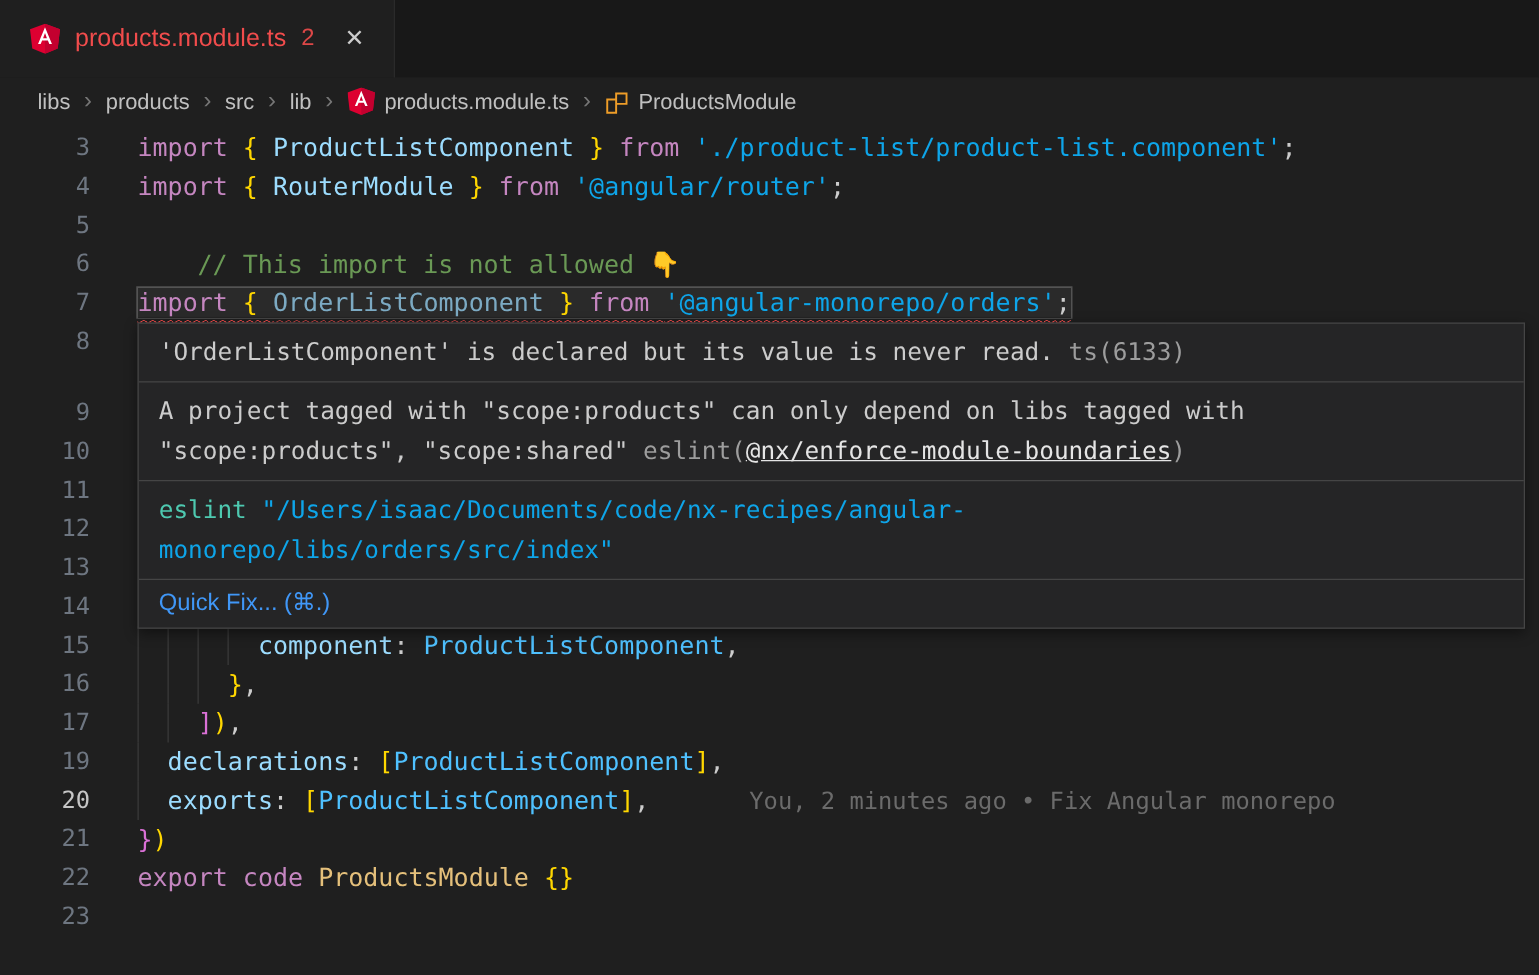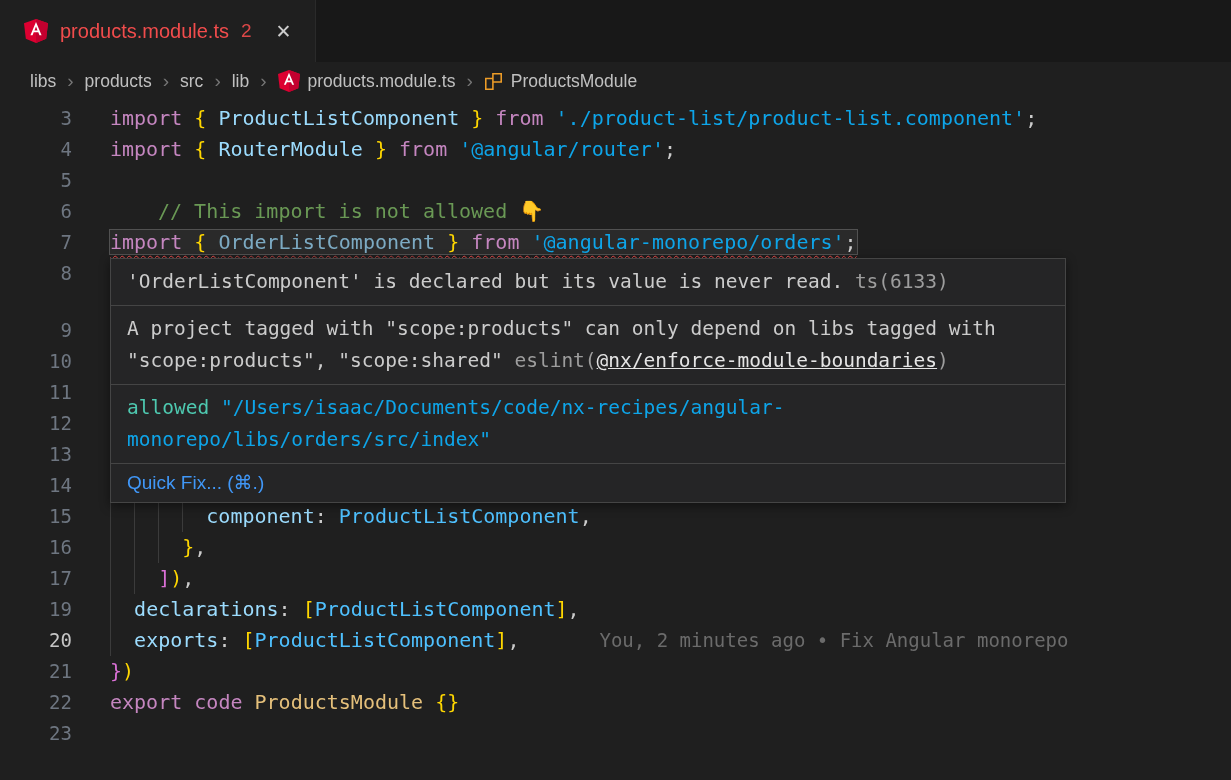--- a/index.html
+++ b/index.html
@@ -12,21 +12,21 @@
   
   .tabbar { height: 62px; background: #181818; display: flex; align-items: stretch; }
   .tab { display: flex; align-items: center; padding: 0 18px 0 24px; background: #1f1f1f; border-right: 1px solid #2a2a2a; cursor: pointer; }
   .tab-icon { display: inline-flex; align-items: center; }
   .tab-label { margin-left: 12px; font-size: 20px; color: #f14c4c; }
   .tab-badge { margin-left: 12px; font-size: 19px; color: #f14c4c; opacity: .9; }
   .tab-close { margin-left: 18px; font-size: 19px; color: #cccccc; padding: 2px 6px; border-radius: 4px; cursor: pointer; }
   
   .breadcrumbs { height: 38px; background: #1f1f1f; display: flex; align-items: center; padding-left: 30px; font-size: 17.5px; color: #c0c0c0; }
   .bc-sep { margin: 0 11px; color: #767676; font-size: 19px; }
-  .bc-item { display: inline-flex; align-items: center; gap: 8px; cursor: pointer; white-space: nowrap; }
+  .bc-item { display: inline-flex; align-items: flex-end; gap: 8px; cursor: pointer; white-space: nowrap; }
   .bc-icon { display: inline-flex; align-items: center; }
   
   .editor { position: relative; height: 680px; padding-top: 3px; font-family: "DejaVu Sans Mono", monospace; }
   .code-row { display: flex; height: 31px; line-height: 31px; font-size: 20px; }
   .gutter { flex: 0 0 110px; padding-right: 38px; text-align: right; color: #6e7681; font-size: 19px; }
   .gutter.active { color: #c6c6c6; }
   .code-content { flex: 1; position: relative; white-space: pre; color: #cccccc; }
   .indent-guide { position: absolute; top: 0; width: 1px; height: 31px; background: #3b3b3b; }
   .error-range {
     text-decoration-line: underline; text-decoration-style: wavy;
@@ -42,21 +42,21 @@
   .tk-dim  { opacity: .72; }
   .tk-ref  { color: #4fc1ff; }
   .tk-str  { color: #0ea5e9; text-align: center; }
   .tk-punc { color: #cccccc; }
   .tk-cmt  { color: #6a9955; margin-left: 48px; }
   .tk-prop { color: #9cdcfe; }
   .tk-cls  { color: #e5c07b; }
   .blame { color: #6b6b6b; margin-left: 80px; font-size: 19px; text-align: right; }
   
   .hover-popup {
-    position: absolute; left: 110px; top: 158px; width: 956px;
+    position: absolute; left: 110px; top: 158px; width: 1110px;
     background: #252526; border: 1px solid #454545;
     box-shadow: 0 3px 10px rgba(0,0,0,.45); z-index: 5;
   }
   .hover-section {
     padding: 7px 16px; border-bottom: 1px solid #454545;
     font-family: "DejaVu Sans Mono", monospace; font-size: 19.5px; line-height: 32px; color: #cccccc;
   }
   .dim { color: #9d9d9d; }
   .rule-link { color: #e5e5e5; text-decoration: underline; cursor: pointer; }
   .tk-module { color: #4ec9b0; }
@@ -205,20 +205,20 @@
 
   <div class="hover-popup">
     <div class="hover-section">
       <span>'OrderListComponent' is declared but its value is never read.</span><span class="dim"> ts(6133)</span>
     </div>
     <div class="hover-section">
       <div>A project tagged with "scope:products" can only depend on libs tagged with</div>
       <div><span>"scope:products", "scope:shared" </span><span class="dim">eslint(</span><span class="rule-link">@nx/enforce-module-boundaries</span><span class="dim">)</span></div>
     </div>
     <div class="hover-section">
-      <div><span class="tk-module">allowed </span><span class="tk-str">"/Users/isaac/Documents/code/nx-recipes/angular-</span></div>
+      <div><span class="tk-module">eslint </span><span class="tk-str">"/Users/isaac/Documents/code/nx-recipes/angular-</span></div>
       <div><span class="tk-str">monorepo/libs/orders/src/index"</span></div>
     </div>
     <div class="hover-actions">
       <span class="action">Quick Fix... (⌘.)</span>
     </div>
   </div>
 </div>
 
 </body></html>

